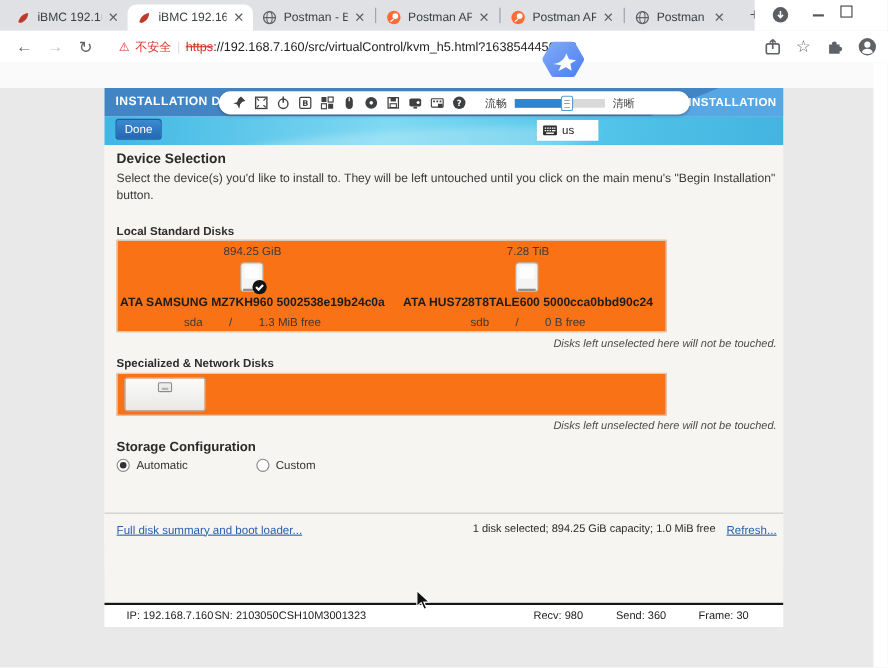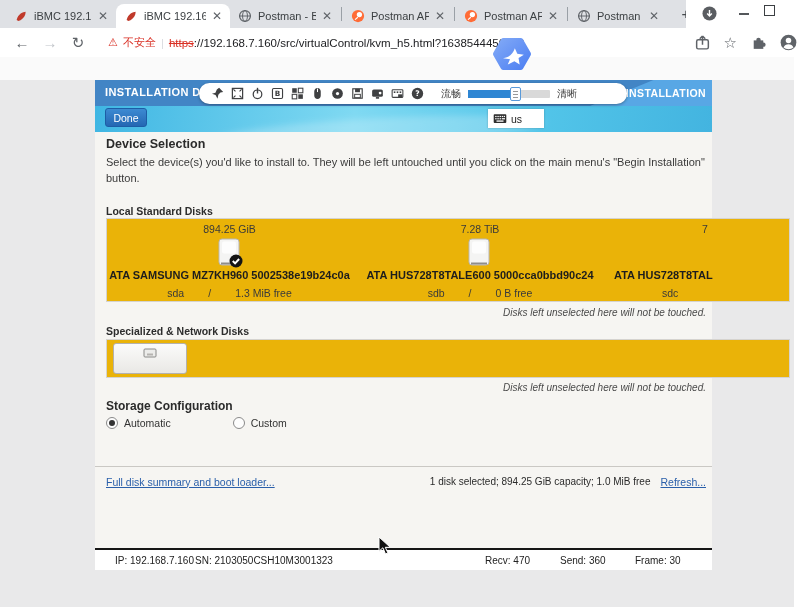--- a/index.html
+++ b/index.html
@@ -68,21 +68,21 @@
     background:linear-gradient(#3c8ad2,#2467b3);border:1px solid #1d5da5;color:#fff;
     font-size:10.5px;text-align:center;line-height:18px;box-sizing:border-box;}
   .usbox{position:absolute;left:393px;top:3px;width:56px;height:19px;background:#fff;
     display:flex;align-items:center;gap:4px;padding:0 5px;box-sizing:border-box;
     box-shadow:0 0 2px rgba(0,0,0,.25);font-size:10.5px;color:#222;}
   
   .content{position:absolute;left:0;top:52px;width:617px;height:386px;background:#f6f5f2;color:#2e2e2e;}
   .h-section{position:absolute;left:11px;font-weight:bold;font-size:12.5px;color:#2b2b2b;}
   .desc{position:absolute;left:11px;top:22px;width:604px;font-size:11px;line-height:16px;color:#3a3a3a;}
   .sublabel{position:absolute;left:11px;font-weight:bold;font-size:10.5px;color:#2d2d2d;}
-  .panel{position:absolute;left:11px;width:684px;background:#eab308;border:1px solid #d5d3cf;
+  .panel{position:absolute;left:11px;width:500px;background:#f97316;border:1px solid #d5d3cf;
     box-sizing:border-box;overflow:hidden;}
   .disk{position:absolute;top:0;height:84px;}
   .disk .cap{position:absolute;top:4px;left:0;right:0;text-align:center;font-size:10.5px;color:#3a3a3a;}
   .disk .dicon{position:absolute;top:19px;left:50%;transform:translateX(-50%);}
   .disk .dname{position:absolute;top:50px;left:0;right:0;text-align:center;font-weight:bold;
     font-size:11px;color:#1d1d1d;white-space:nowrap;}
   .disk .meta{position:absolute;top:68px;left:0;right:0;display:flex;justify-content:center;gap:24px;
     font-size:10.5px;color:#3a3a3a;}
   .disk3 .cap{text-align:left;left:88px;}
   .disk3 .dname{text-align:left;}
@@ -384,21 +384,21 @@
       <span class="alink">Full disk summary and boot loader...</span>
       <span class="sumwrap">
         <span>1 disk selected; 894.25 GiB capacity; 1.0 MiB free</span>
         <span class="alink">Refresh...</span>
       </span>
     </div>
 
     <div class="kstatus">
       <span class="st-ip">IP: 192.168.7.160</span>
       <span class="st-sn">SN: 2103050CSH10M3001323</span>
-      <span class="st-recv">Recv: 470</span>
+      <span class="st-recv">Recv: 980</span>
       <span class="st-send">Send: 360</span>
       <span class="st-frame">Frame: 30</span>
     </div>
   </div>
 
   <svg class="cursor" width="13" height="19" viewBox="0 0 13 19">
       <path d="M1 1v14.2l3.9-3.4 2.6 6.1 2.4-1-2.6-5.6h5z" fill="#111" stroke="#fff" stroke-width="1"></path>
     </svg>
 
 </div>

